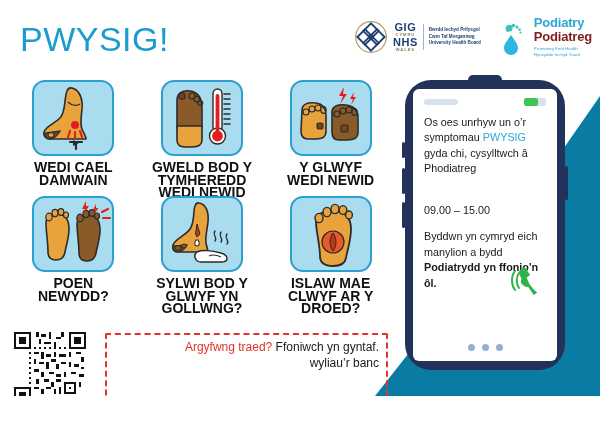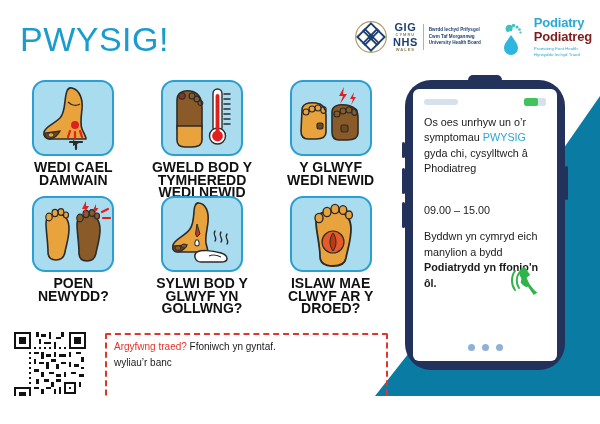--- a/index.html
+++ b/index.html
@@ -155,24 +155,25 @@
   .qr svg{display:block;}
 
   
   .emerg{
     position:absolute;left:105px;top:333px;
     width:283px;height:72px;
     border:2px dashed #e2342a;
     border-radius:2px;
     padding:4px 7px 0 7px;
     box-sizing:border-box;
-    font-size:10px;line-height:16px;
+    font-size:12px;line-height:16px;
     color:#1a1a1a;
     z-index:5;
     background:transparent;
+    text-align:right;
   }
   .emerg .em-red{color:#e2342a;}
 </style>
 </head>
 <body>
 
 <div id="poster">
 
   <div class="teal-wedge"></div>
 

